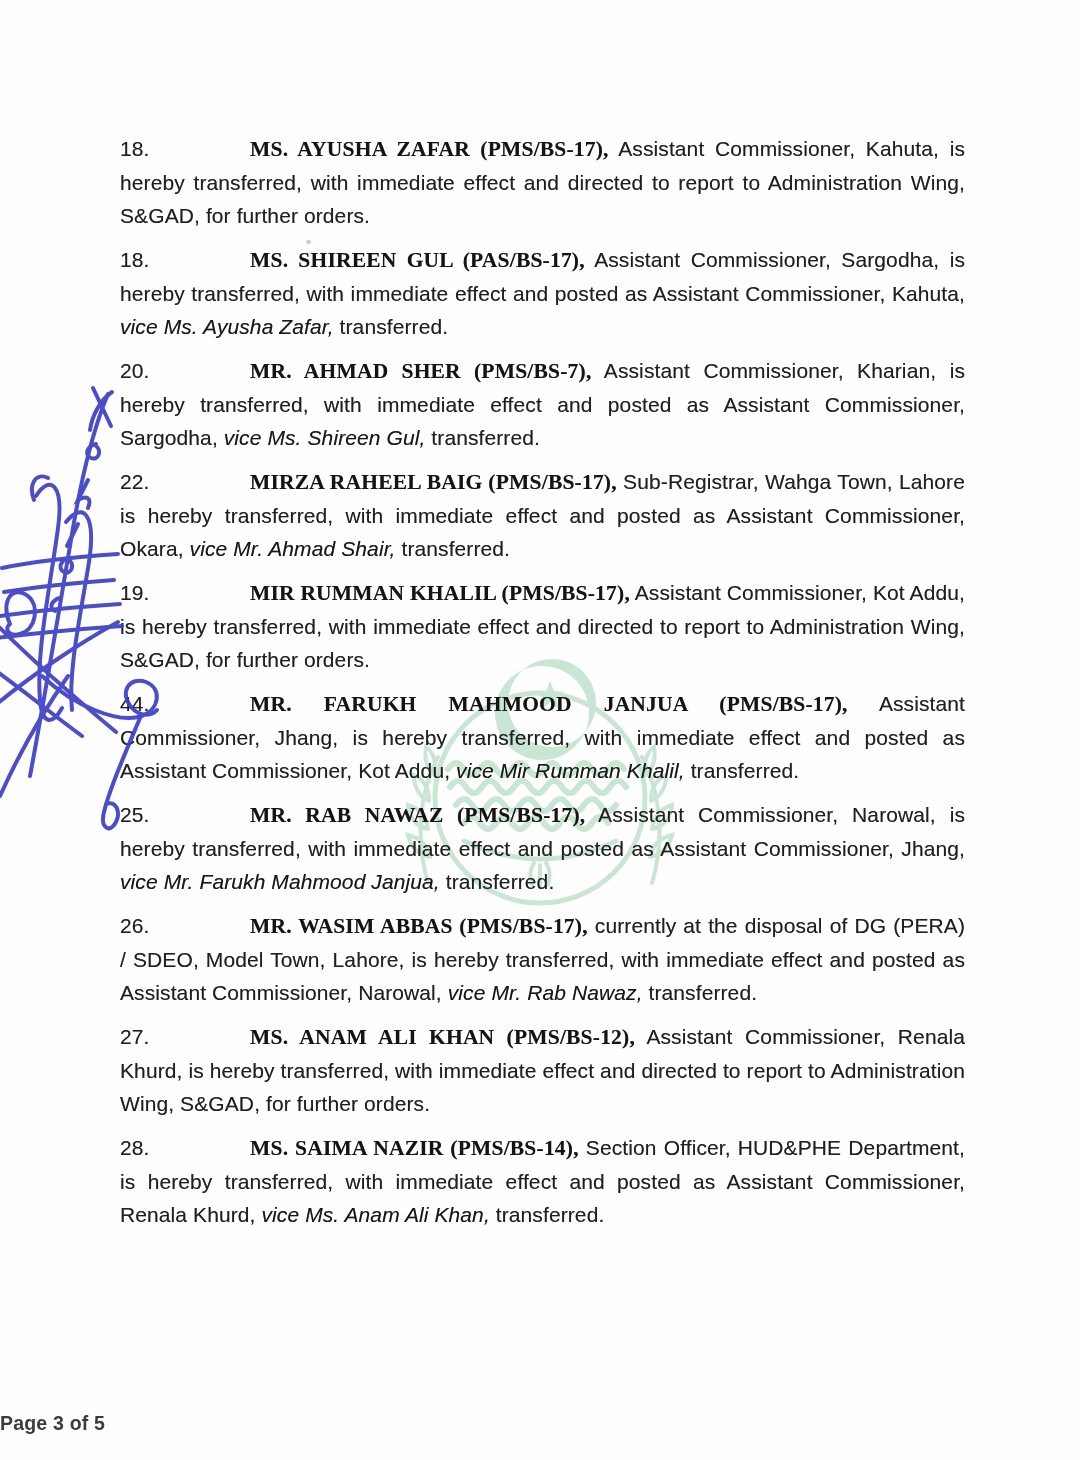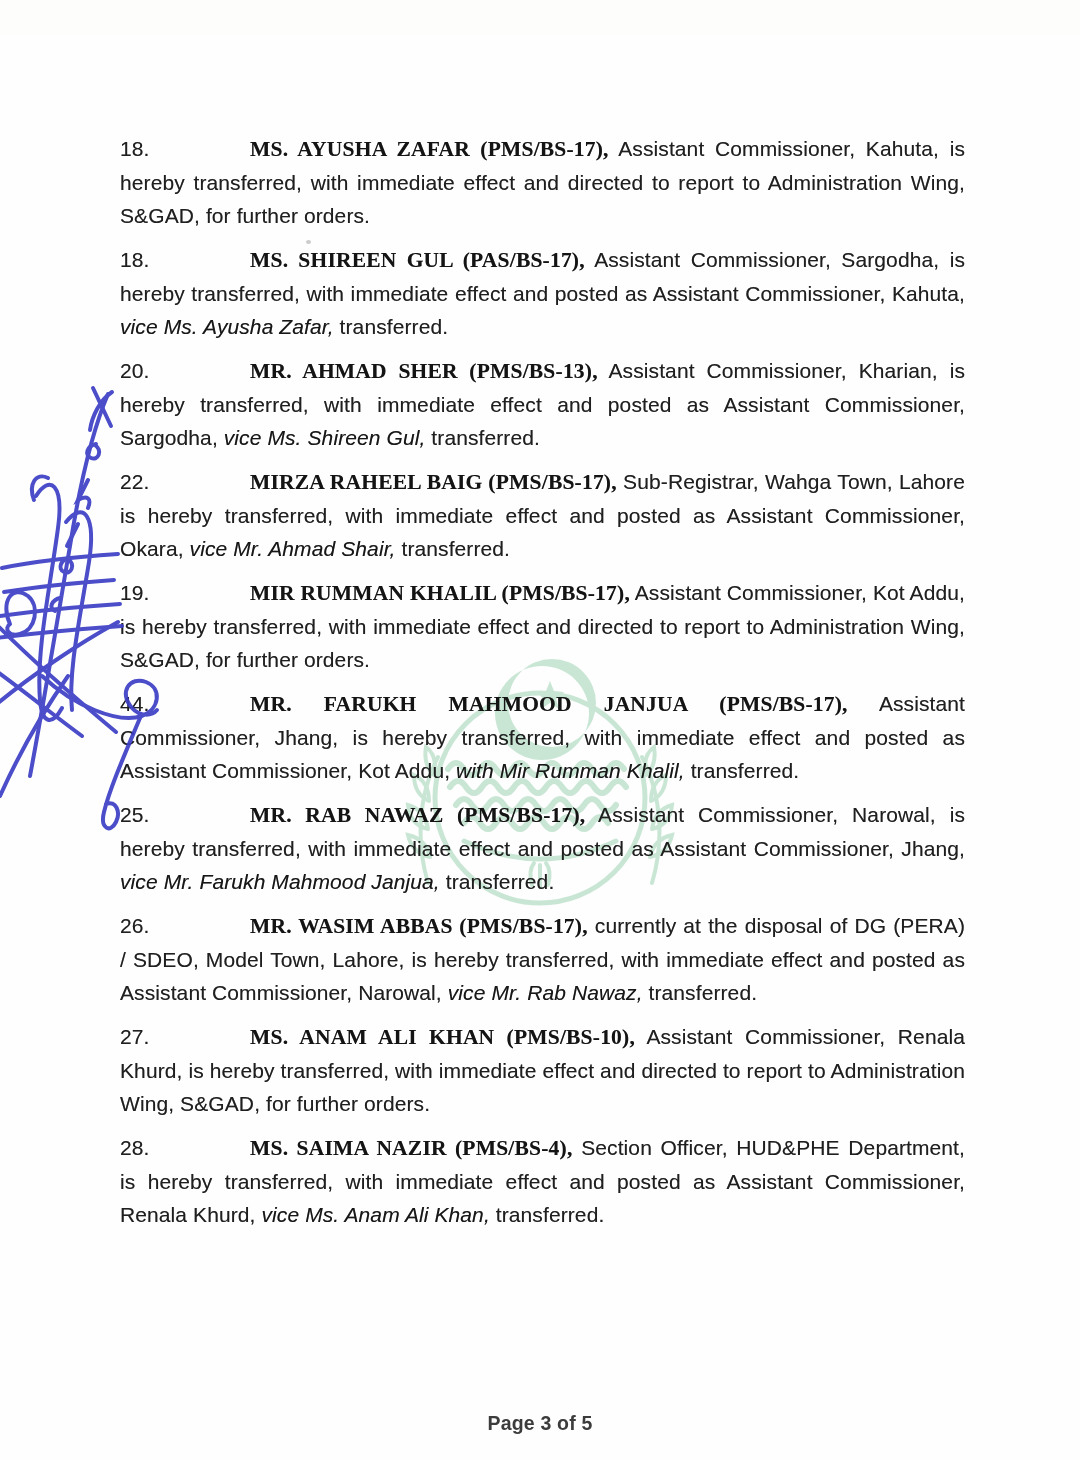--- a/index.html
+++ b/index.html
@@ -27,21 +27,21 @@
   .seg-name {
     font-family:"Liberation Serif", serif;
     font-weight:700;
     font-size:21.5px;
     letter-spacing:0.2px;
     color:#141414;
   }
   .seg-vice { font-weight:400; font-style:italic; color:#171717; }
   .footer {
     position:absolute; left:0; top:1376px; width:100%;
-    text-align:center;
+    text-align:left;
     font-size:19.5px; font-weight:700; color:#3c3c3c;
     letter-spacing:0.2px; z-index:1;
   }
   .watermark {
     position:absolute; left:400px; top:615px; width:290px; height:290px;
     z-index:0; opacity:.55;
   }
   .signature {
     position:absolute; left:-10px; top:340px; width:180px; height:470px;
     z-index:3; pointer-events:none;
@@ -86,28 +86,28 @@
         <path d="M 246 124 q 11 -10 8 -28 q -12 9 -8 28"></path>
       </g>
 
       <path d="M 140 236 v -22 M 132 234 q -4 -14 2 -22 M 148 234 q 4 -14 -2 -22" stroke-width="4"></path>
     </g>
   </svg>
 
   <main class="doc-body">
       <p class="para"><span class="para-num">18.</span><span class="seg-name">MS. AYUSHA ZAFAR (PMS/BS-17),</span><span class="seg-body"> Assistant Commissioner, Kahuta, is hereby transferred, with immediate effect and directed to report to Administration Wing, S&amp;GAD, for further orders.</span></p>
       <p class="para"><span class="para-num">18.</span><span class="seg-name">MS. SHIREEN GUL (PAS/BS-17),</span><span class="seg-body"> Assistant Commissioner, Sargodha, is hereby transferred, with immediate effect and posted as Assistant Commissioner, Kahuta, </span><span class="seg-vice">vice Ms. Ayusha Zafar,</span><span class="seg-body"> transferred.</span></p>
-      <p class="para"><span class="para-num">20.</span><span class="seg-name">MR. AHMAD SHER (PMS/BS-13),</span><span class="seg-body"> Assistant Commissioner, Kharian, is hereby transferred, with immediate effect and posted as Assistant Commissioner, Sargodha, </span><span class="seg-vice">vice Ms. Shireen Gul,</span><span class="seg-body"> transferred.</span></p>
+      <p class="para"><span class="para-num">20.</span><span class="seg-name">MR. AHMAD SHER (PMS/BS-7),</span><span class="seg-body"> Assistant Commissioner, Kharian, is hereby transferred, with immediate effect and posted as Assistant Commissioner, Sargodha, </span><span class="seg-vice">vice Ms. Shireen Gul,</span><span class="seg-body"> transferred.</span></p>
       <p class="para"><span class="para-num">22.</span><span class="seg-name">MIRZA RAHEEL BAIG (PMS/BS-17),</span><span class="seg-body"> Sub-Registrar, Wahga Town, Lahore is hereby transferred, with immediate effect and posted as Assistant Commissioner, Okara, </span><span class="seg-vice">vice Mr. Ahmad Shair,</span><span class="seg-body"> transferred.</span></p>
       <p class="para"><span class="para-num">19.</span><span class="seg-name">MIR RUMMAN KHALIL (PMS/BS-17),</span><span class="seg-body"> Assistant Commissioner, Kot Addu, is hereby transferred, with immediate effect and directed to report to Administration Wing, S&amp;GAD, for further orders.</span></p>
-      <p class="para"><span class="para-num">44.</span><span class="seg-name">MR. FARUKH MAHMOOD JANJUA (PMS/BS-17),</span><span class="seg-body"> Assistant Commissioner, Jhang, is hereby transferred, with immediate effect and posted as Assistant Commissioner, Kot Addu, </span><span class="seg-vice">with Mir Rumman Khalil,</span><span class="seg-body"> transferred.</span></p>
+      <p class="para"><span class="para-num">44.</span><span class="seg-name">MR. FARUKH MAHMOOD JANJUA (PMS/BS-17),</span><span class="seg-body"> Assistant Commissioner, Jhang, is hereby transferred, with immediate effect and posted as Assistant Commissioner, Kot Addu, </span><span class="seg-vice">vice Mir Rumman Khalil,</span><span class="seg-body"> transferred.</span></p>
       <p class="para"><span class="para-num">25.</span><span class="seg-name">MR. RAB NAWAZ (PMS/BS-17),</span><span class="seg-body"> Assistant Commissioner, Narowal, is hereby transferred, with immediate effect and posted as Assistant Commissioner, Jhang, </span><span class="seg-vice">vice Mr. Farukh Mahmood Janjua,</span><span class="seg-body"> transferred.</span></p>
       <p class="para"><span class="para-num">26.</span><span class="seg-name">MR. WASIM ABBAS (PMS/BS-17),</span><span class="seg-body"> currently at the disposal of DG (PERA) / SDEO, Model Town, Lahore, is hereby transferred, with immediate effect and posted as Assistant Commissioner, Narowal, </span><span class="seg-vice">vice Mr. Rab Nawaz,</span><span class="seg-body"> transferred.</span></p>
-      <p class="para"><span class="para-num">27.</span><span class="seg-name">MS. ANAM ALI KHAN (PMS/BS-10),</span><span class="seg-body"> Assistant Commissioner, Renala Khurd, is hereby transferred, with immediate effect and directed to report to Administration Wing, S&amp;GAD, for further orders.</span></p>
-      <p class="para"><span class="para-num">28.</span><span class="seg-name">MS. SAIMA NAZIR (PMS/BS-4),</span><span class="seg-body"> Section Officer, HUD&amp;PHE Department, is hereby transferred, with immediate effect and posted as Assistant Commissioner, Renala Khurd, </span><span class="seg-vice">vice Ms. Anam Ali Khan,</span><span class="seg-body"> transferred.</span></p>
+      <p class="para"><span class="para-num">27.</span><span class="seg-name">MS. ANAM ALI KHAN (PMS/BS-12),</span><span class="seg-body"> Assistant Commissioner, Renala Khurd, is hereby transferred, with immediate effect and directed to report to Administration Wing, S&amp;GAD, for further orders.</span></p>
+      <p class="para"><span class="para-num">28.</span><span class="seg-name">MS. SAIMA NAZIR (PMS/BS-14),</span><span class="seg-body"> Section Officer, HUD&amp;PHE Department, is hereby transferred, with immediate effect and posted as Assistant Commissioner, Renala Khurd, </span><span class="seg-vice">vice Ms. Anam Ali Khan,</span><span class="seg-body"> transferred.</span></p>
     </main>
 
   <svg class="signature" viewBox="0 0 180 470" aria-hidden="true">
     <g stroke="#3c3ec5" fill="none" stroke-width="4" stroke-linecap="round" opacity="0.92">
 
       <path d="M 40 400 C 55 320 68 240 80 170 C 88 120 100 60 118 18"></path>
       <path d="M 103 12 l 18 38 M 122 16 c -12 8 -20 24 -22 38"></path>
       <path d="M 106 68 c -9 2 -12 11 -5 14 c 7 3 12 -7 4 -13"></path>
       <path d="M 98 104 l -10 20 c 9 -5 14 -2 10 8"></path>
       <path d="M 88 148 l -11 22"></path>

